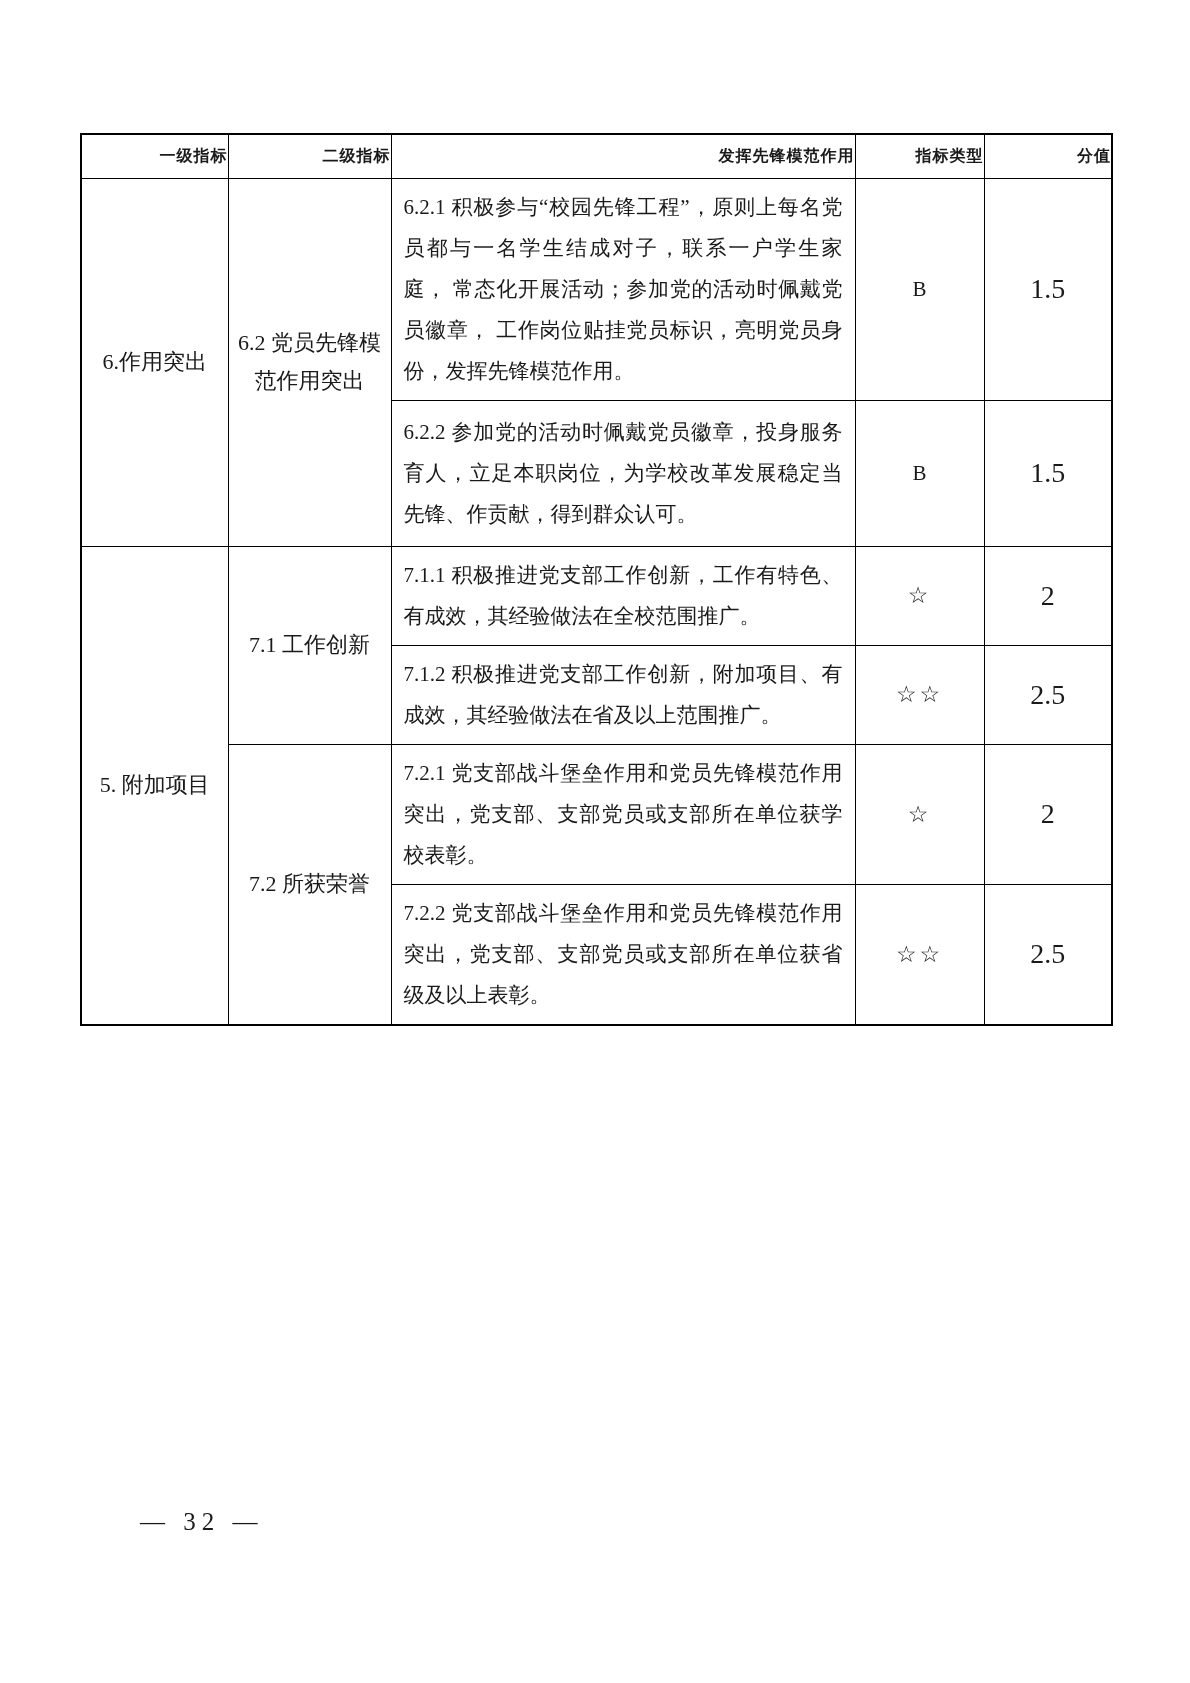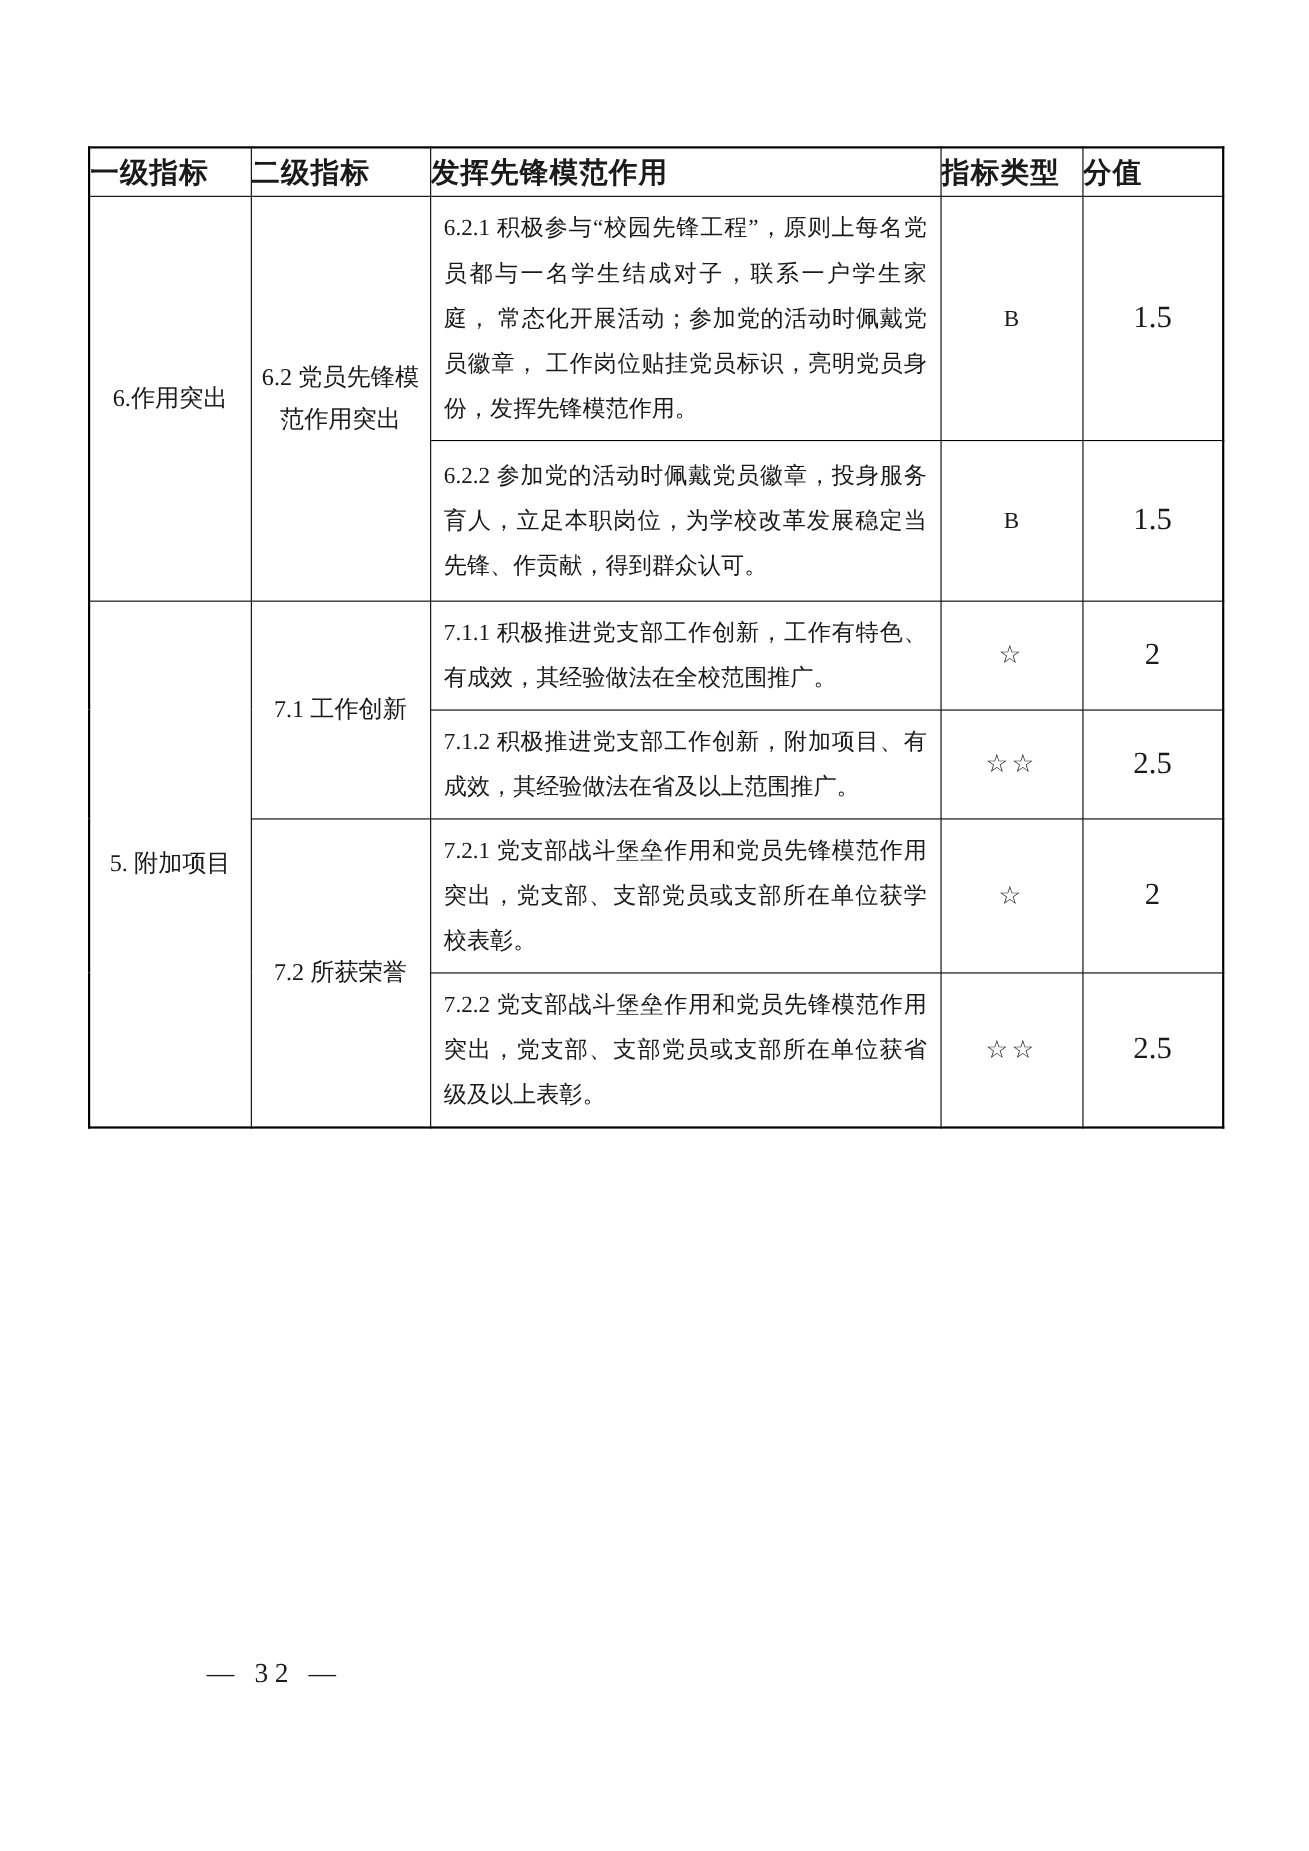--- a/index.html
+++ b/index.html
@@ -35,22 +35,22 @@
   tr.r-621   { height: 165px; }
   tr.r-622   { height: 146px; }
   tr.r-711   { height: 85px; }
   tr.r-712   { height: 84px; }
   tr.r-721   { height: 98px; }
   tr.r-722   { height: 121px; margin-top: 39px; }
 
   th.colhead {
     font-family: "Liberation Sans", "DejaVu Sans", sans-serif;
     font-weight: bold;
-    font-size: 26px;
-    text-align: left;
+    font-size: 16px;
+    text-align: right;
     letter-spacing: 1px;
   }
   td.lvl1, td.lvl2 {
     font-size: 22px;
     text-align: center;
     line-height: 38px;
     padding: 4px 8px;
   }
   td.obs {
     font-size: 21px;
@@ -86,21 +86,20 @@
     letter-spacing: 1px;
   }
 
   
   .page-number {
     position: absolute;
     left: 140px; top: 1508px;
     font-size: 25px;
     letter-spacing: 6px;
     color: #1a1a1a;
-    margin-left: 48px;
   }
 </style>
 </head>
 <body>
 
 <div class="page">
 
   <div class="eval-table-wrap">
     <table class="eval">
       <colgroup>

